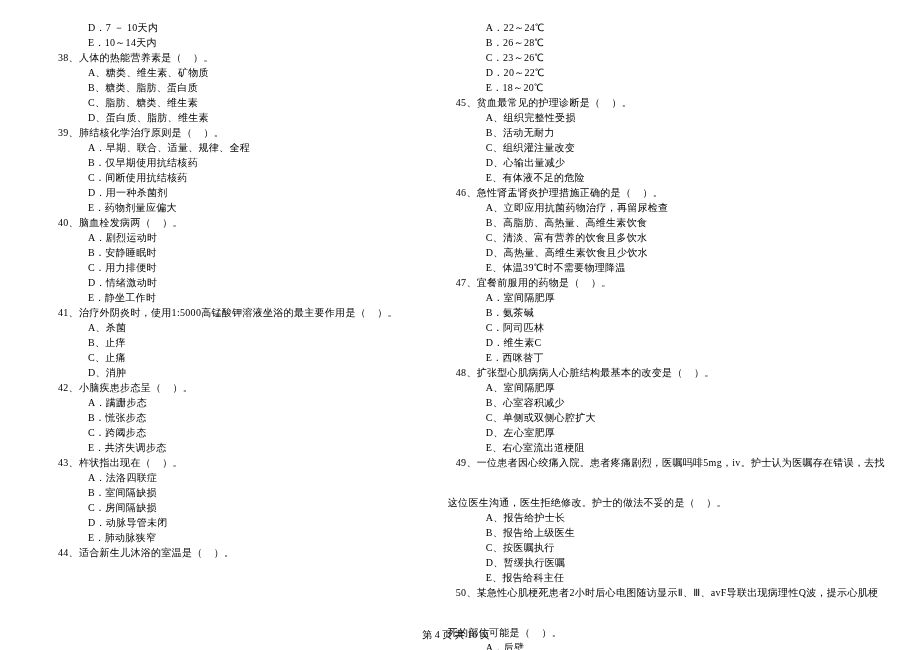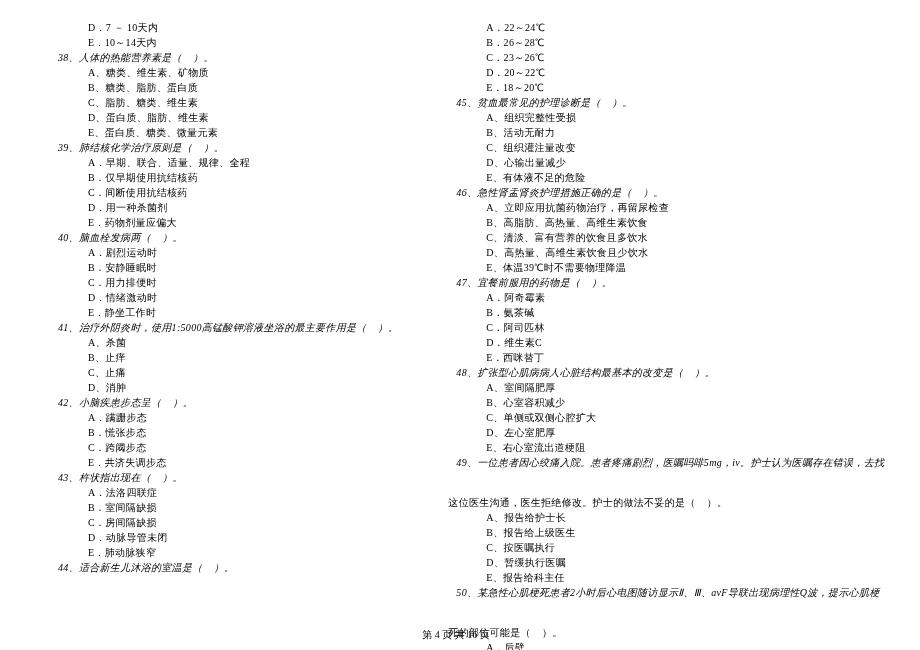--- a/index.html
+++ b/index.html
@@ -27,21 +27,20 @@
     }
     .line {
       white-space: pre;
       letter-spacing: 0.3px;
     }
     .option {
       padding-left: 38px;
     }
     .question {
       padding-left: 8px;
-      font-style: italic;
     }
     .continuation {
       padding-left: 0px;
       margin-top: 25px;
     }
     .footer {
       position: absolute;
       bottom: 8px;
       left: 0;
       right: 8px;
@@ -54,21 +53,20 @@
 
 <div class="columns">
   <div class="col" id="left-col">
       <div class="line option">D．7 － 10天内</div>
       <div class="line option">E．10～14天内</div>
       <div class="line question">38、人体的热能营养素是（    ）。</div>
       <div class="line option">A、糖类、维生素、矿物质</div>
       <div class="line option">B、糖类、脂肪、蛋白质</div>
       <div class="line option">C、脂肪、糖类、维生素</div>
       <div class="line option">D、蛋白质、脂肪、维生素</div>
-      <div class="line option">E、蛋白质、糖类、微量元素</div>
       <div class="line question">39、肺结核化学治疗原则是（    ）。</div>
       <div class="line option">A．早期、联合、适量、规律、全程</div>
       <div class="line option">B．仅早期使用抗结核药</div>
       <div class="line option">C．间断使用抗结核药</div>
       <div class="line option">D．用一种杀菌剂</div>
       <div class="line option">E．药物剂量应偏大</div>
       <div class="line question">40、脑血栓发病两（    ）。</div>
       <div class="line option">A．剧烈运动时</div>
       <div class="line option">B．安静睡眠时</div>
       <div class="line option">C．用力排便时</div>
@@ -104,21 +102,21 @@
       <div class="line option">C、组织灌注量改变</div>
       <div class="line option">D、心输出量减少</div>
       <div class="line option">E、有体液不足的危险</div>
       <div class="line question">46、急性肾盂肾炎护理措施正确的是（    ）。</div>
       <div class="line option">A、立即应用抗菌药物治疗，再留尿检查</div>
       <div class="line option">B、高脂肪、高热量、高维生素饮食</div>
       <div class="line option">C、清淡、富有营养的饮食且多饮水</div>
       <div class="line option">D、高热量、高维生素饮食且少饮水</div>
       <div class="line option">E、体温39℃时不需要物理降温</div>
       <div class="line question">47、宜餐前服用的药物是（    ）。</div>
-      <div class="line option">A．阿奇霉素</div>
+      <div class="line option">A．室间隔肥厚</div>
       <div class="line option">B．氨茶碱</div>
       <div class="line option">C．阿司匹林</div>
       <div class="line option">D．维生素C</div>
       <div class="line option">E．西咪替丁</div>
       <div class="line question">48、扩张型心肌病病人心脏结构最基本的改变是（    ）。</div>
       <div class="line option">A、室间隔肥厚</div>
       <div class="line option">B、心室容积减少</div>
       <div class="line option">C、单侧或双侧心腔扩大</div>
       <div class="line option">D、左心室肥厚</div>
       <div class="line option">E、右心室流出道梗阻</div>

